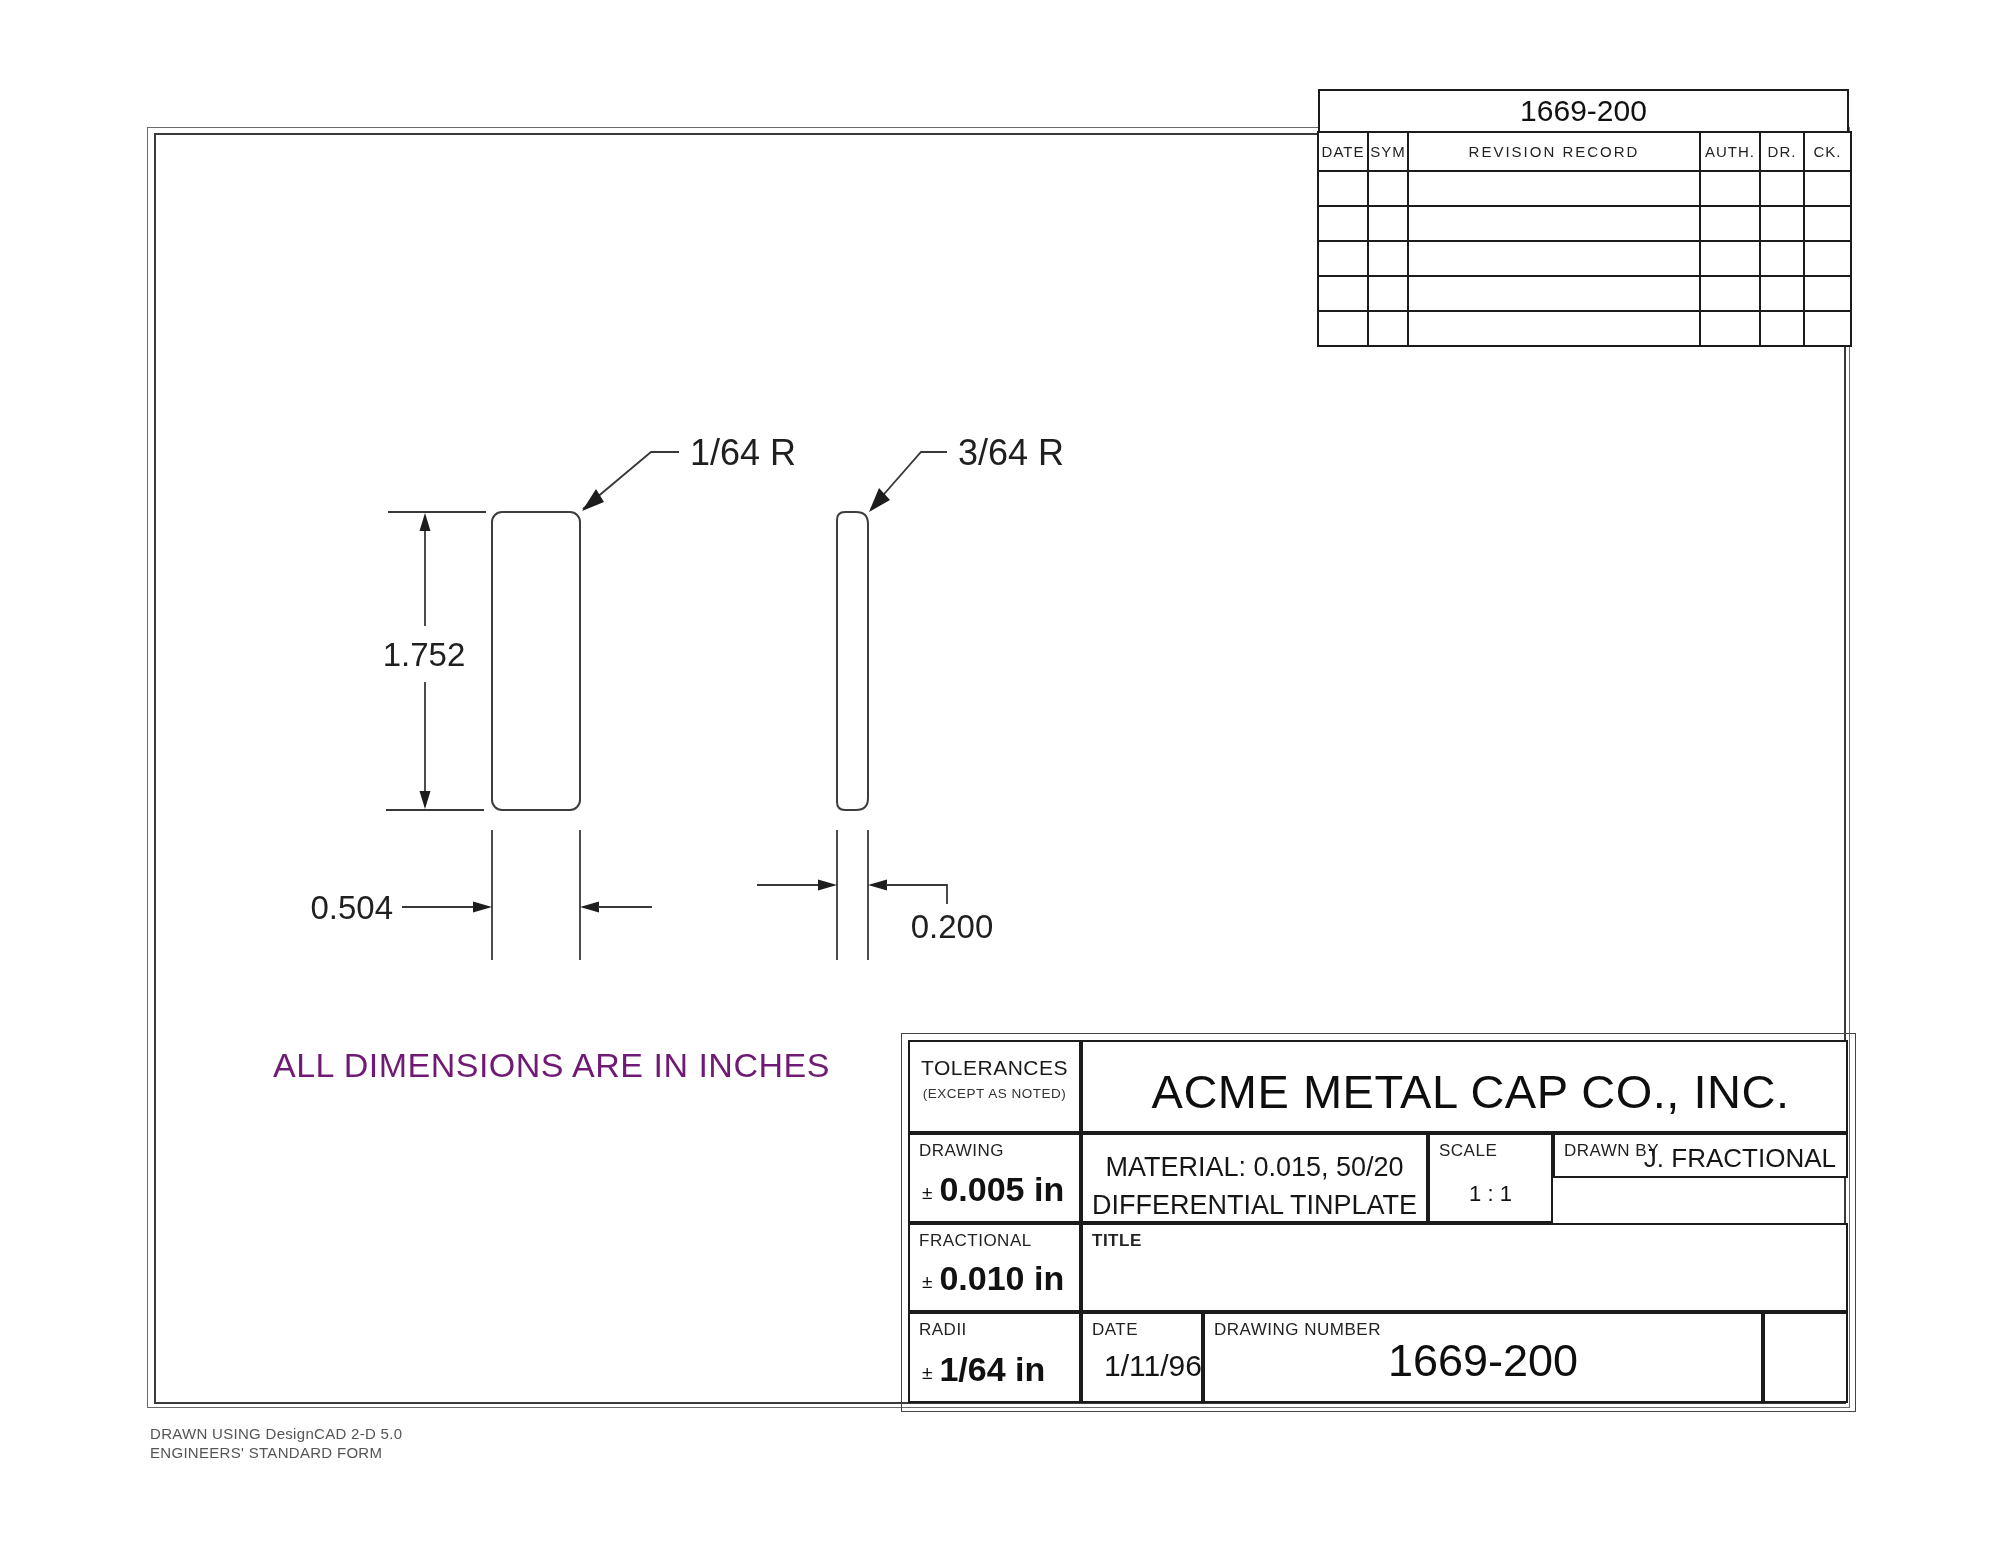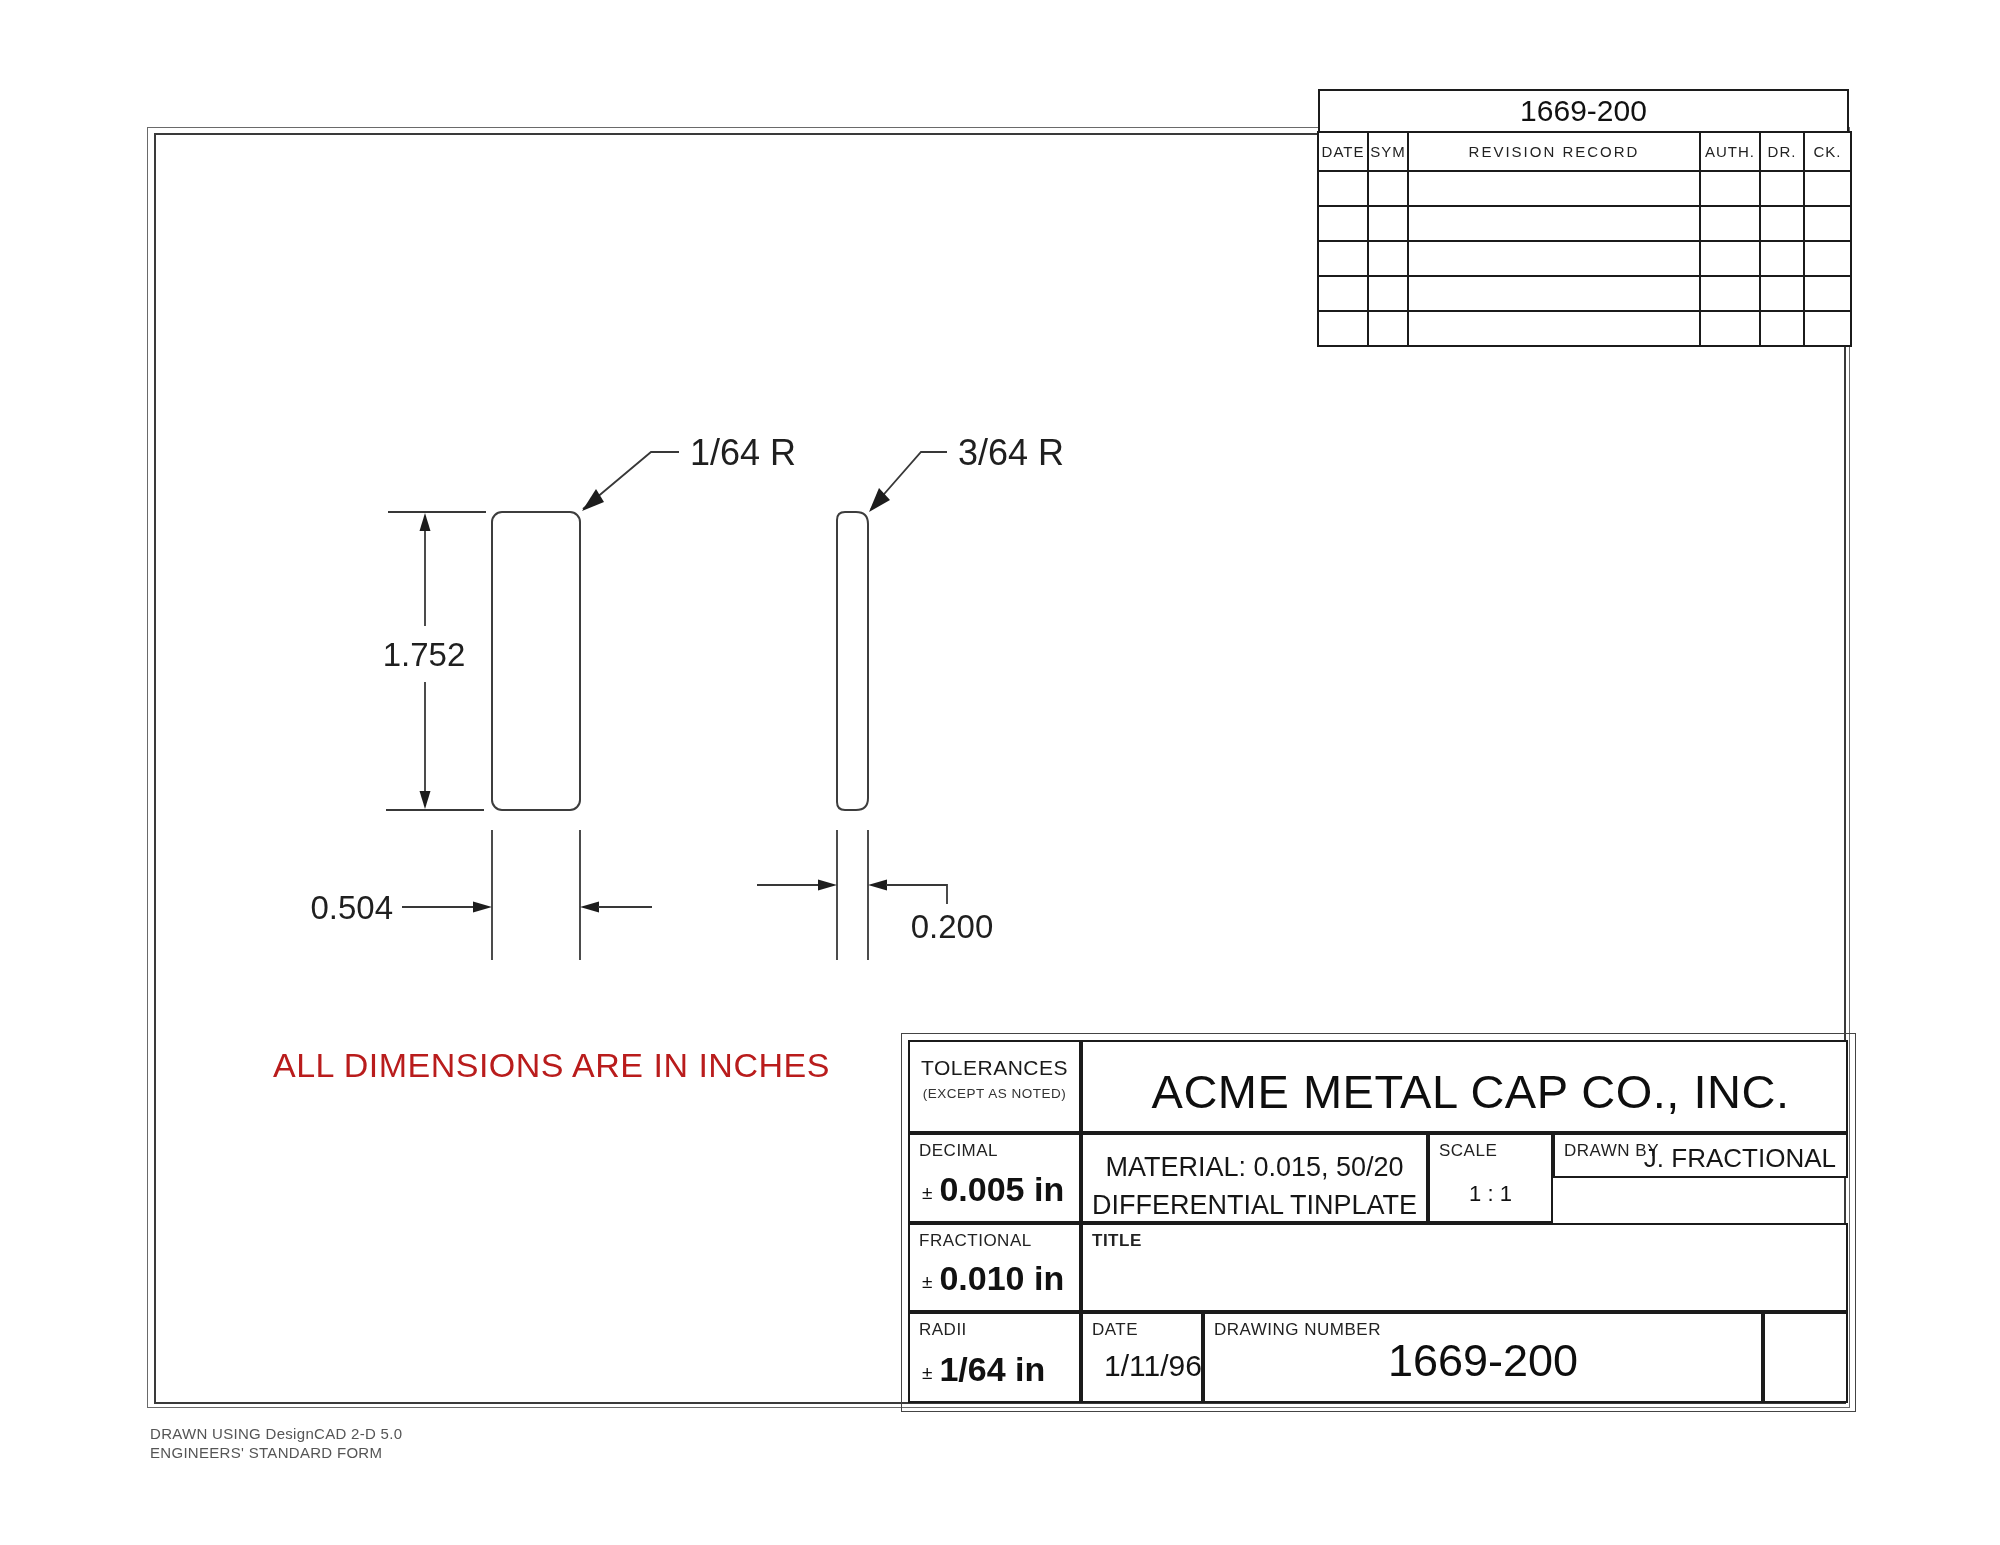--- a/index.html
+++ b/index.html
@@ -34,21 +34,21 @@
   .tol-val{position:absolute;left:12px;bottom:12px;font-size:34px;font-weight:bold;color:#111;white-space:nowrap;}
   .pm{font-size:19px;font-weight:normal;margin-right:7px;vertical-align:2px;}
   .company{position:absolute;left:12px;right:0;top:22px;text-align:center;font-size:47px;color:#0e0e0e;letter-spacing:0.5px;white-space:nowrap;}
   .material{position:absolute;left:0;right:0;top:14px;text-align:center;font-size:27px;color:#161616;line-height:1.4;}
   .scale-val{position:absolute;left:0;right:0;bottom:14px;text-align:center;font-size:22px;font-weight:normal;color:#111;}
   .drawn-val{position:absolute;right:10px;bottom:2px;font-size:26px;color:#161616;white-space:nowrap;}
   .date-val{position:absolute;left:0;right:0;bottom:18px;text-align:center;font-size:30px;color:#141414;margin-left:21px;}
   .dwg-val{position:absolute;left:0;right:0;bottom:14px;text-align:center;font-size:45px;color:#0e0e0e;}
 
   
-  .note{position:absolute;left:273px;top:1046px;font-size:34px;letter-spacing:0.5px;color:#b91c1c;white-space:nowrap;}
+  .note{position:absolute;left:273px;top:1046px;font-size:34px;letter-spacing:0.5px;color:#701a75;white-space:nowrap;}
   .footer{position:absolute;left:150px;top:1424px;font-size:15px;color:#555;line-height:1.28;letter-spacing:0.3px;}
 
   
   svg.canvas{position:absolute;left:0;top:0;}
   .shape{fill:none;stroke:#3d3d3d;stroke-width:2;}
   .dim{fill:none;stroke:#383838;stroke-width:1.8;}
   .arr{fill:#1d1d1d;stroke:none;}
   .dimtxt{fill:#1f1f1f;font-family:"Liberation Sans",sans-serif;font-size:33px;}
   .callout{fill:#1f1f1f;font-family:"Liberation Sans",sans-serif;font-size:36px;}
 </style>
@@ -187,21 +187,21 @@
   <div class="cell" style="left:908px;top:1040px;width:173px;height:93px;">
     <div class="tol-head">TOLERANCES</div>
     <div class="tol-sub">(EXCEPT AS NOTED)</div>
   </div>
 
   <div class="cell" style="left:1081px;top:1040px;width:767px;height:93px;">
     <div class="company">ACME METAL CAP CO., INC.</div>
   </div>
 
   <div class="cell" style="left:908px;top:1133px;width:173px;height:90px;">
-    <div class="lbl">DECIMAL</div>
+    <div class="lbl">DRAWING</div>
     <div class="tol-val"><span class="pm">±</span><span>0.005 in</span></div>
   </div>
 
   <div class="cell" style="left:1081px;top:1133px;width:347px;height:90px;">
     <div class="material">
       <div>MATERIAL: 0.015, 50/20</div>
       <div>DIFFERENTIAL TINPLATE</div>
     </div>
   </div>
 

